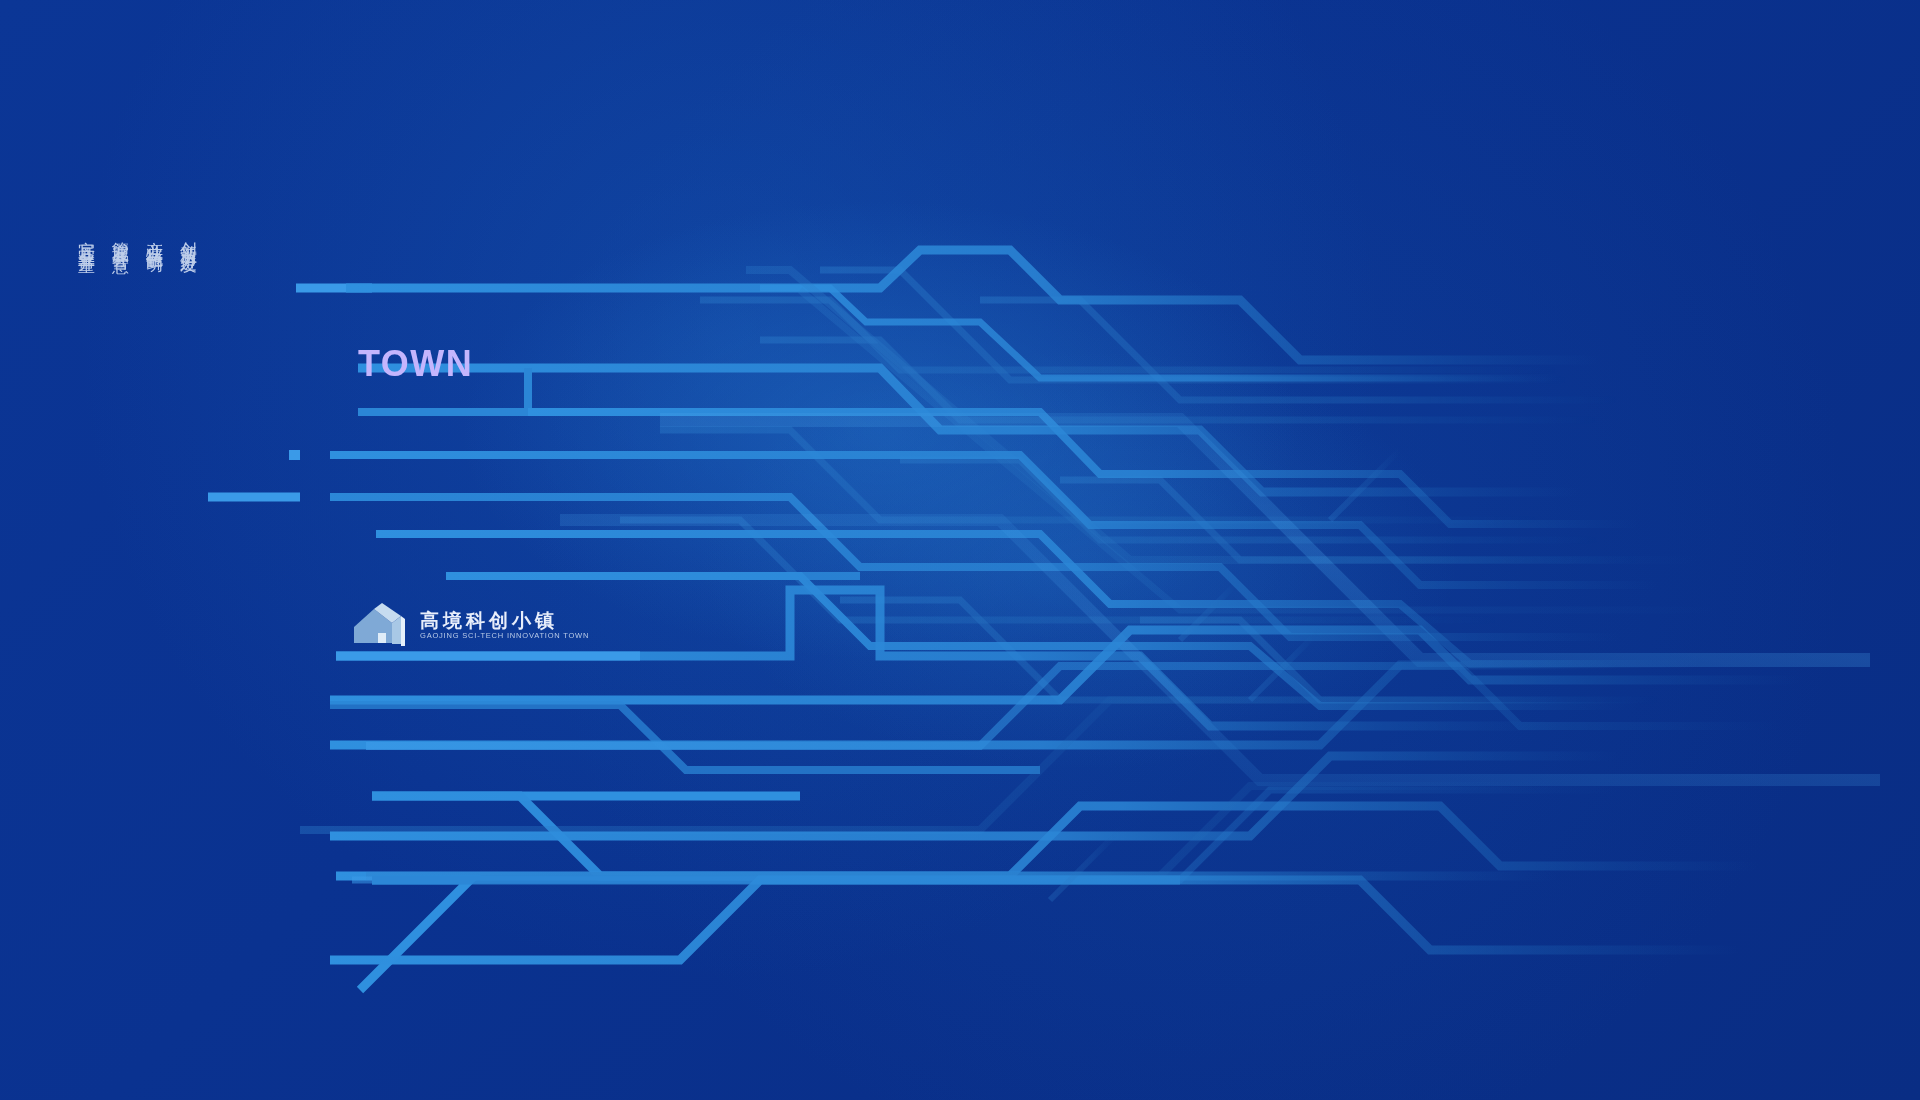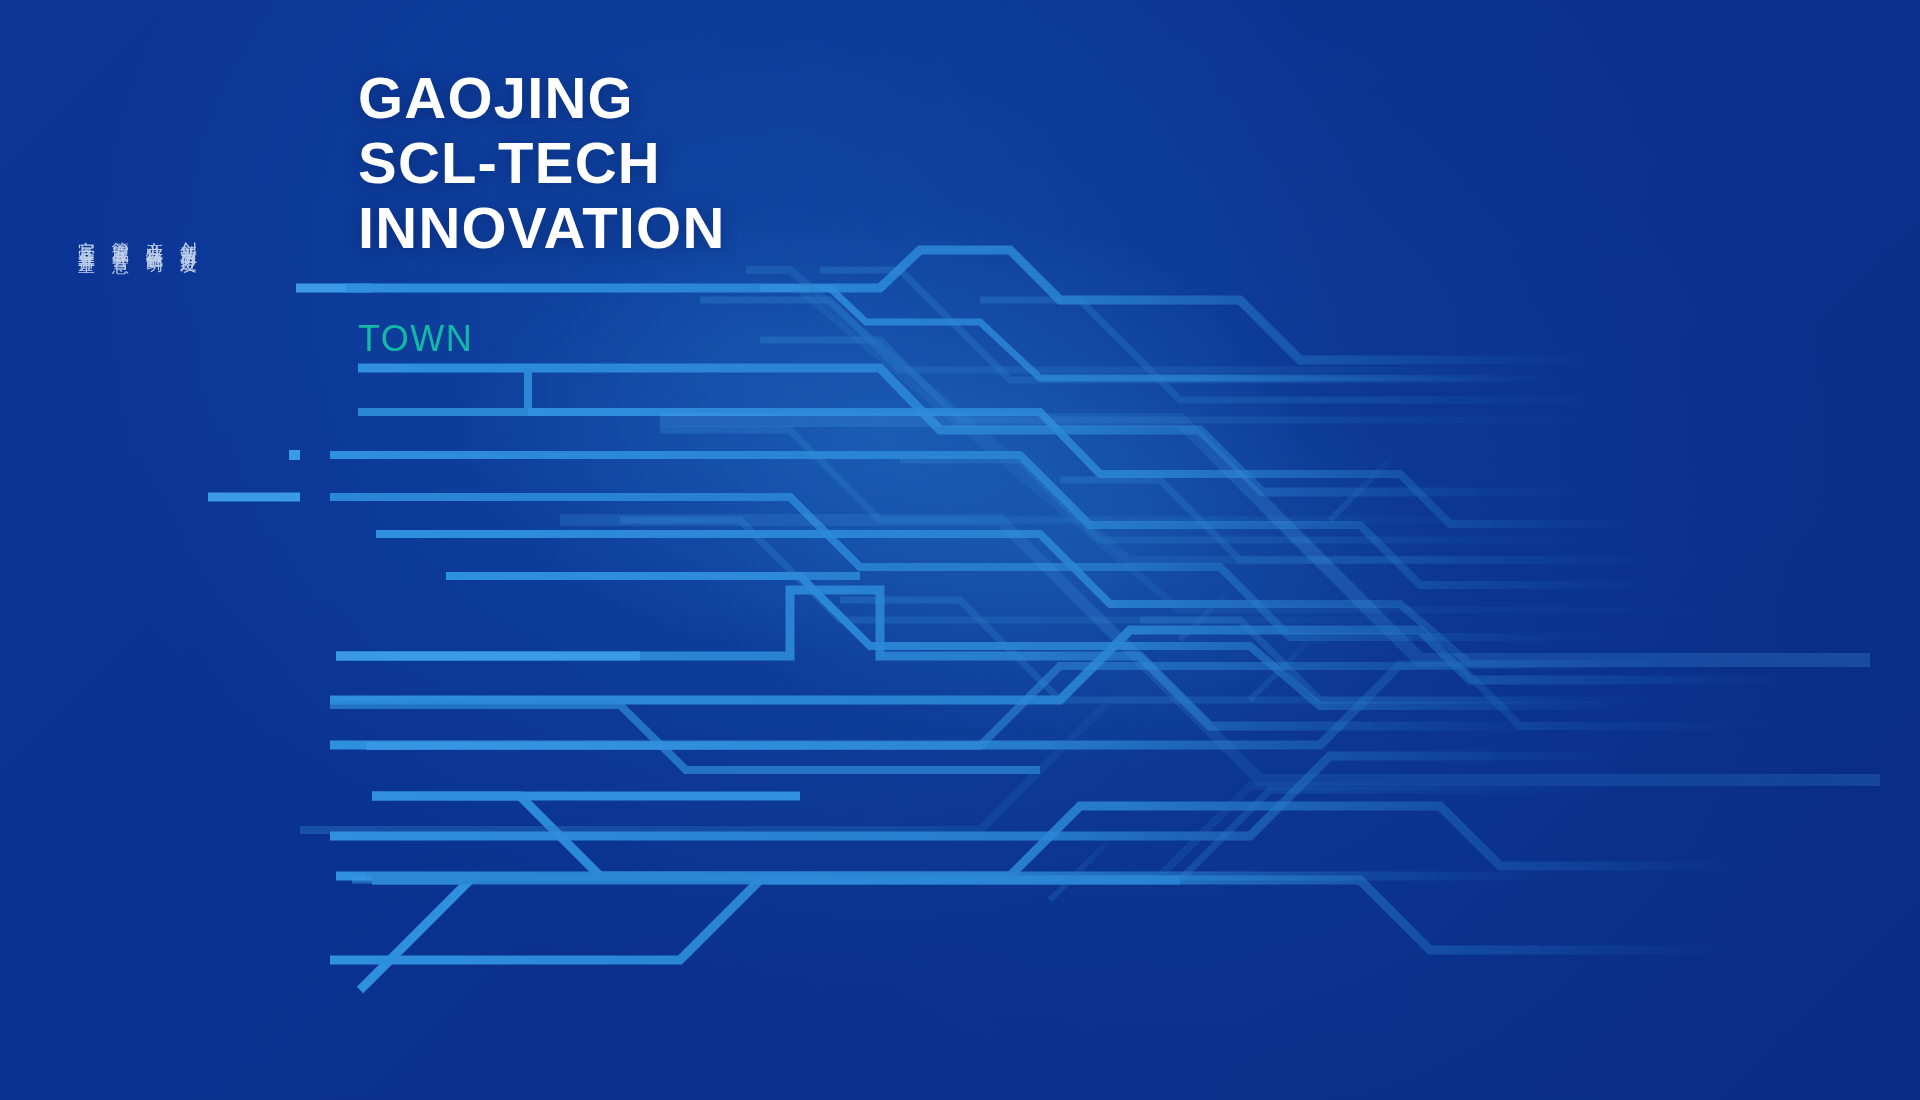--- a/index.html
+++ b/index.html
@@ -28,24 +28,24 @@
     color:#ffffff;
     font-size:58px;
     font-weight:bold;
     line-height:1.12;
     letter-spacing:1.2px;
     white-space:pre-line;
     text-shadow:0 2px 16px rgba(0,20,70,.35);
   }
   .town{
     position:absolute;
-    left:358px;top:318px;
-    color:#14b8a6;
+    left:358px;top:343px;
+    color:#c4b5fd;
     font-size:36px;
-    font-weight:normal;
+    font-weight:bold;
     letter-spacing:1.5px;
   }
 
   
   .vslogan{
     position:absolute;
     left:78px;top:228px;
     display:flex;
     flex-direction:row-reverse;
     gap:17px;
@@ -215,30 +215,42 @@
         <path d="M1180 640 L1240 580"></path>
         <path d="M1250 700 L1320 630"></path>
         <path d="M1330 520 L1400 450"></path>
         <path d="M1050 900 L1120 830"></path>
       </g>
 
     </g>
   </svg>
   </div>
 
-  <div class="headline">GAOJING
-SCL-TECH
-INNOVATION</div>
 
   <div class="town">TOWN</div>
 
   <div class="vslogan">
     <span class="vcol">创新活力迸发</span>
     <span class="vcol">产业特色鲜明</span>
     <span class="vcol">管理服务智慧</span>
     <span class="vcol">宜居宜业并重</span>
   </div>
 
+  <div class="logo">
+    <span class="logo-mark">
+      <svg viewBox="0 0 58 44" xmlns="http://www.w3.org/2000/svg">
+        <path d="M2 40 L2 24 L22 6 L40 20 L40 40 Z" fill="#7fa9d6"></path>
+        <path d="M22 6 L40 20 L49 13 L30 0 Z" fill="#c6dcf0"></path>
+        <path d="M40 20 L49 13 L49 41 L40 41 Z" fill="#a8c8e6"></path>
+        <path d="M26 40 L26 30 L34 30 L34 40 Z" fill="#dfecf8"></path>
+        <path d="M49 13 L53 16 L53 43 L49 43 Z" fill="#e6f0fa"></path>
+      </svg>
+    </span>
+    <span class="logo-words">
+      <span class="logo-cn">高境科创小镇</span>
+      <span class="logo-en">GAOJING SCI-TECH INNOVATION TOWN</span>
+    </span>
+  </div>
 
   <div class="bslogan">
   </div>
 
 </div>
 
 </body></html>

